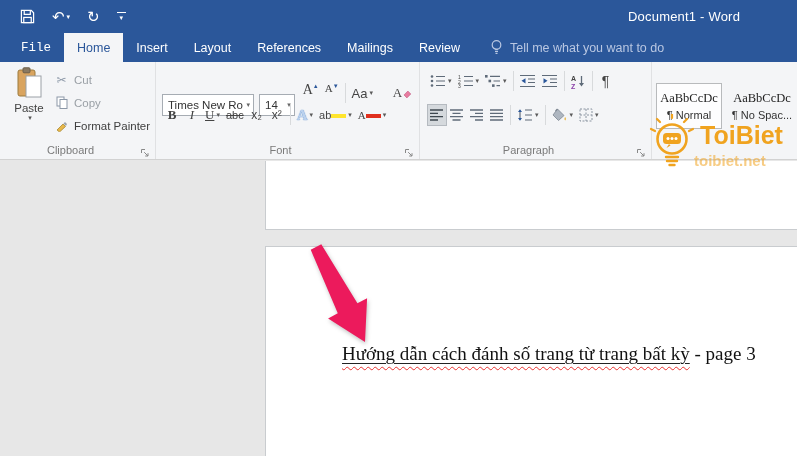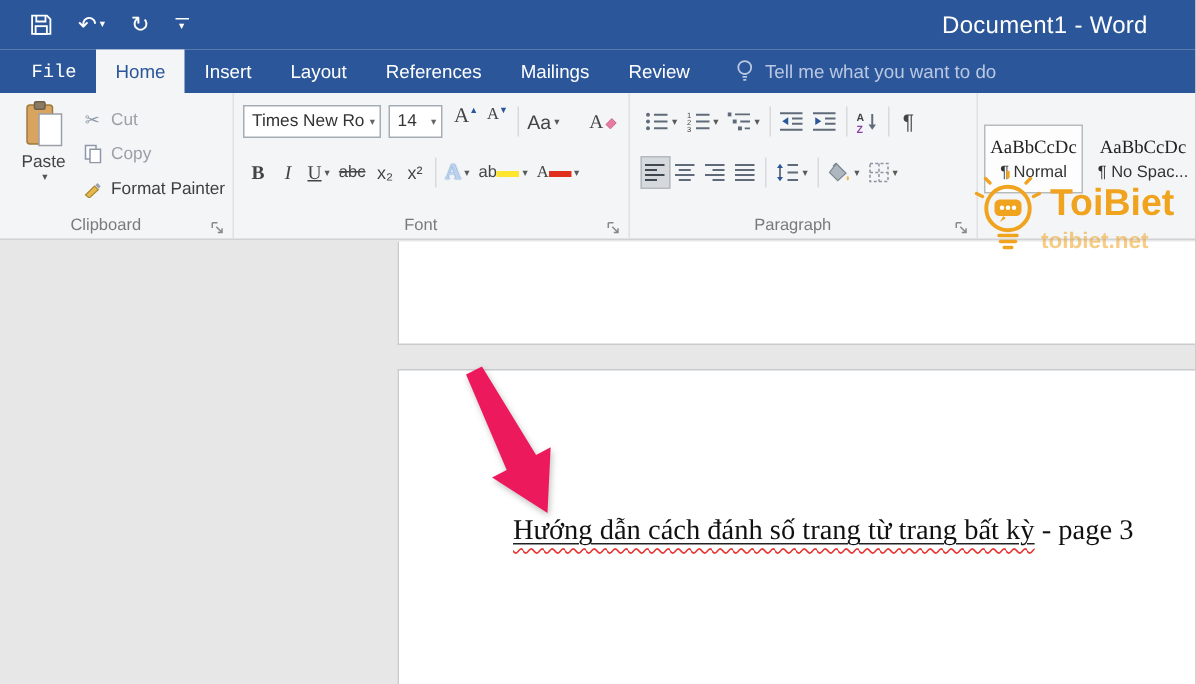--- a/index.html
+++ b/index.html
@@ -8,21 +8,21 @@
 
   
   .titlebar { position:absolute; top:0; left:0; right:0; height:33px; background:#2b579a; display:flex; align-items:center; color:#fff; }
   .qat { display:flex; align-items:center; gap:17px; margin-left:20px; }
   .qat-btn { display:flex; align-items:center; color:#fff; cursor:pointer; font-size:15px; line-height:1; }
   .qat-btn svg { display:block; }
   .glyph-caret { font-size:7px; margin-left:2px; color:#fff; }
   .qat-more { display:flex; flex-direction:column; align-items:center; }
   .qat-more .bar { width:9px; height:0; border-top:1.5px solid #fff; margin-bottom:1px; }
   .qat-more .glyph-caret { margin:0; }
-  .win-title { position:absolute; left:628px; top:9px; font-size:16px; color:#fff; letter-spacing:.2px; white-space:nowrap; }
+  .win-title { position:absolute; left:628px; top:9px; font-size:13px; color:#fff; letter-spacing:.2px; white-space:nowrap; }
 
   
   .tabs { position:absolute; top:33px; left:0; right:0; height:29px; background:#2b579a; display:flex; align-items:stretch; font-size:12.5px; color:#fff; }
   .tab { display:flex; align-items:center; padding:0 13px; cursor:pointer; white-space:nowrap; }
   .tab.first { margin-left:8px;font-family:Liberation Mono, monospace; }
   .tab.active { background:#f4f5f7; color:#2b579a; }
   .tellme { display:flex; align-items:center; gap:7px; margin-left:17px; color:#b9c7e2; cursor:pointer; white-space:nowrap; }
 
   
   .ribbon { position:absolute; top:62px; left:0; right:0; height:98px; background:#f4f5f7; border-bottom:1px solid #d2d2d2; display:flex; }
@@ -42,21 +42,21 @@
   .clip-side { position:absolute; left:54px; top:8px; display:flex; flex-direction:column; gap:4px; }
   .sbtn { display:flex; align-items:center; gap:5px; font-size:11.5px; cursor:pointer; height:19px; white-space:nowrap; }
   .sbtn.dim { color:#9aa0a6; }
   .sbtn.dark { color:#3f3f3f; }
   .sbtn .micon { width:15px; display:flex; justify-content:center; }
 
   
   .g-font { width:264px; }
   .fr1 { position:absolute; left:6px; top:8px; right:4px; }
   .fr2 { position:absolute; left:6px; top:42px; right:4px; }
-  .combo { height:22px; border:1px solid #a6acb3; background:#fff; display:flex; align-items:center; font-size:11.5px; color:#333; padding:0 3px 0 5px; cursor:pointer; white-space:nowrap; }
+  .combo { height:22px; border:1px solid #a6acb3; background:#fff; display:flex; align-items:center; font-size:11.5px; color:#333; padding:0 3px 0 5px; cursor:pointer; white-space:nowrap;margin-top:24px; }
   .combo .cd { font-size:7px; color:#666; margin-left:auto; padding-left:3px; }
   .c-name { width:93px; }
   .c-size { width:36px; margin-left:5px; }
   .b { font-weight:bold; font-family:"Liberation Serif",serif; }
   .i { font-style:italic; font-family:"Liberation Serif",serif; }
   .u { text-decoration:underline; font-family:"Liberation Serif",serif; }
   .strike { text-decoration:line-through; font-size:11px; }
   .subsup { font-size:12px; }
   .fx-a { font-weight:bold; font-size:15px; color:#bcd2ee; text-shadow:0 0 1px #6b9bd2,0 0 1px #6b9bd2; font-family:"Liberation Serif",serif; }
   .stackbar { display:flex; flex-direction:row; align-items:center; line-height:1; }

